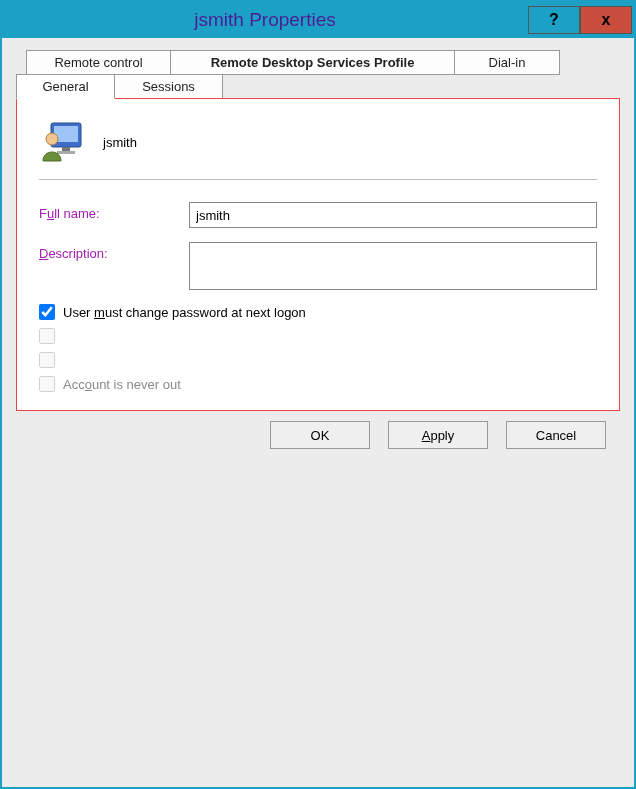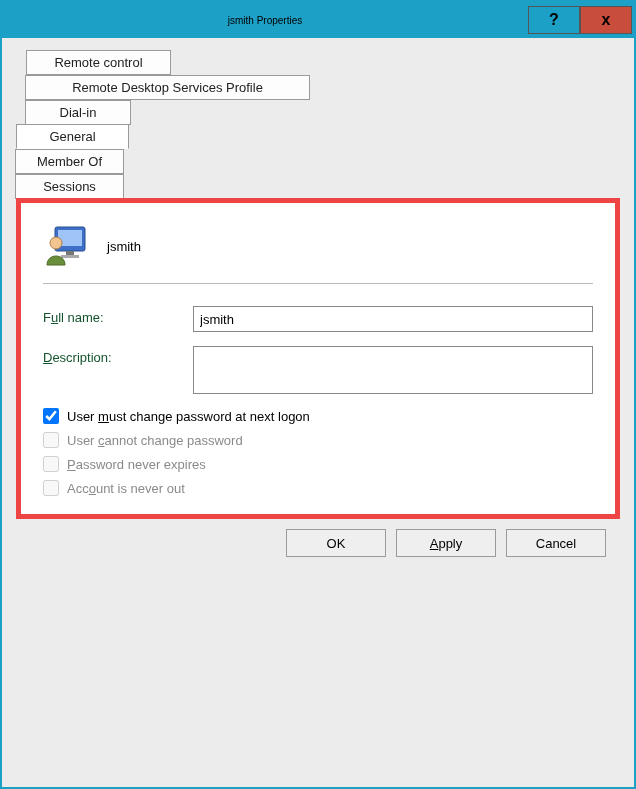--- a/index.html
+++ b/index.html
@@ -23,22 +23,22 @@
   .titlebar {
     height: 36px;
     background: #1da0c5;
     display: flex;
     align-items: center;
     color: #000;
   }
   .titlebar .title {
     flex: 1;
     text-align: center;
-    font-size: 10px;
-    color: #000000;
+    font-size: 19px;
+    color: #4c1d95;
   }
   .titlebar .btns {
     display: flex;
     height: 28px;
     margin-right: 2px;
   }
   .titlebar .btn {
     width: 52px;
     height: 28px;
     display: flex;
@@ -56,47 +56,46 @@
     padding: 12px 14px 0 14px;
     display: flex;
     flex-direction: column;
   }
   .tabs {
     position: relative;
   }
   .tabrow {
     display: flex;
     position: relative;
-    flex-direction: column;
   }
   .tabrow.top { margin-left: 10px; }
   .tabrow.bottom { margin-top: -1px; }
   .tab {
     border: 1px solid #9a9a9a;
     background: #fdfdfd;
     padding: 4px 10px;
     font-size: 13px;
     color: #222;
     text-align: center;
     cursor: default;
   }
   .tab + .tab { margin-left: -1px; }
   .tabrow.top .tab.rc { width: 145px; }
-  .tabrow.top .tab.rdsp { width: 285px; }
+  .tabrow.top .tab.rdsp { width: 285px; font-weight: bold; }
   .tabrow.top .tab.dialin { width: 106px; }
   .tabrow.bottom .tab { width: 109px; }
   .tabrow.bottom .tab.gen {
     border-bottom: 1px solid #fff;
     position: relative;
     z-index: 3;
     background: #fff;
-    width: 113px;
+    width: 99px;
   }
   .tabpage {
-    border: 5px solid #ef4444;
+    border: 1px solid #ef4444;
     background: #fff;
     flex: 1;
     margin-top: -1px;
     padding: 20px 22px 10px 22px;
     position: relative;
   }
   .header {
     display: flex;
     align-items: center;
     gap: 18px;
@@ -115,21 +114,21 @@
     margin: 0 0 22px 0;
   }
   .row {
     display: flex;
     align-items: flex-start;
     margin-bottom: 14px;
   }
   .row label.fld {
     width: 150px;
     padding-top: 4px;
-    color: #14532d;
+    color: #a21caf;
   }
   .row input[type="text"] {
     flex: 1;
     height: 26px;
     border: 1px solid #888;
     padding: 2px 6px;
     font-family: inherit;
     font-size: 13px;
   }
   .row textarea {
@@ -158,21 +157,21 @@
   .chk .lbl.hl {
     background: #ffff3a;
     outline: 1px dotted #000;
     padding: 0 2px;
   }
   .underline { text-decoration: underline; }
   .footer {
     padding: 10px 14px 14px 0;
     display: flex;
     justify-content: flex-end;
-    gap: 10px;
+    gap: 18px;
   }
   .footer button {
     width: 100px;
     height: 28px;
     background: #efefef;
     border: 1px solid #9a9a9a;
     font-family: inherit;
     font-size: 13px;
   }
 </style>
@@ -190,21 +189,20 @@
 
   <div class="client">
     <div class="tabs">
       <div class="tabrow top">
         <div class="tab rc">Remote control</div>
         <div class="tab rdsp">Remote Desktop Services Profile</div>
         <div class="tab dialin">Dial-in</div>
       </div>
       <div class="tabrow bottom">
         <div class="tab gen">General</div>
-        <div class="tab">Member Of</div>
         <div class="tab">Sessions</div>
       </div>
 
       <div class="tabpage">
         <div class="header">
           <svg class="usericon" viewBox="0 0 46 46">
             <rect x="12" y="4" width="30" height="24" rx="2" fill="#3d6fc9" stroke="#2a4e8f"></rect>
             <rect x="15" y="7" width="24" height="16" fill="#9fc4f7"></rect>
             <rect x="23" y="28" width="8" height="4" fill="#777"></rect>
             <rect x="18" y="32" width="18" height="3" fill="#aaa"></rect>
@@ -225,25 +223,23 @@
           <textarea style=""></textarea>
         </div>
 
         <div class="checks">
           <label class="chk">
             <input type="checkbox" checked="" style="">
             <span class="lbl"><span>User </span><span class="underline">m</span><span>ust change password at next logon</span></span>
           </label>
           <label class="chk disabled">
             <input type="checkbox" disabled="" style="">
-            <span class="lbl"><span>User </span><span class="underline">c</span><span>annot change password</span></span>
           </label>
           <label class="chk disabled">
             <input type="checkbox" disabled="" style="">
-            <span class="lbl"><span></span><span class="underline">P</span><span>assword never expires</span></span>
           </label>
           <label class="chk disabled">
             <input type="checkbox" disabled="" style="">
             <span class="lbl"><span>Acc</span><span class="underline">o</span><span>unt is never out</span></span>
           </label>
         </div>
       </div>
     </div>
 
     <div class="footer">

